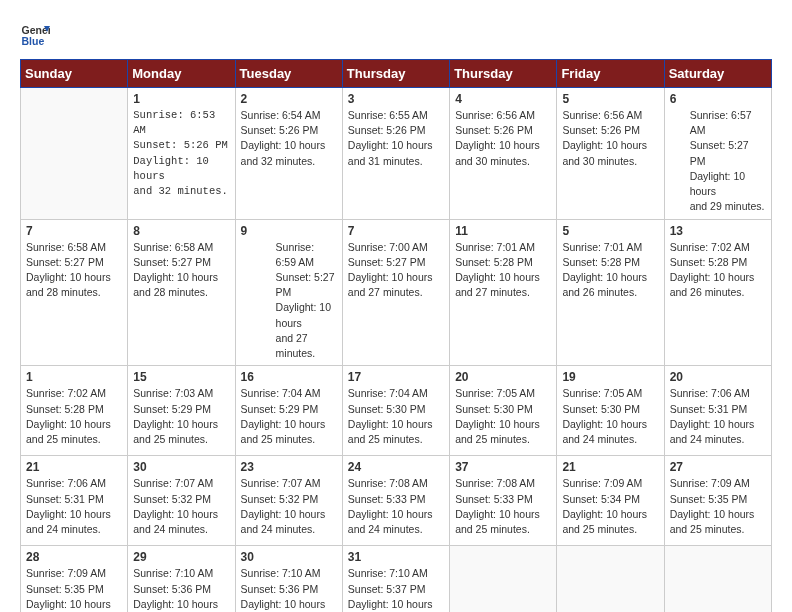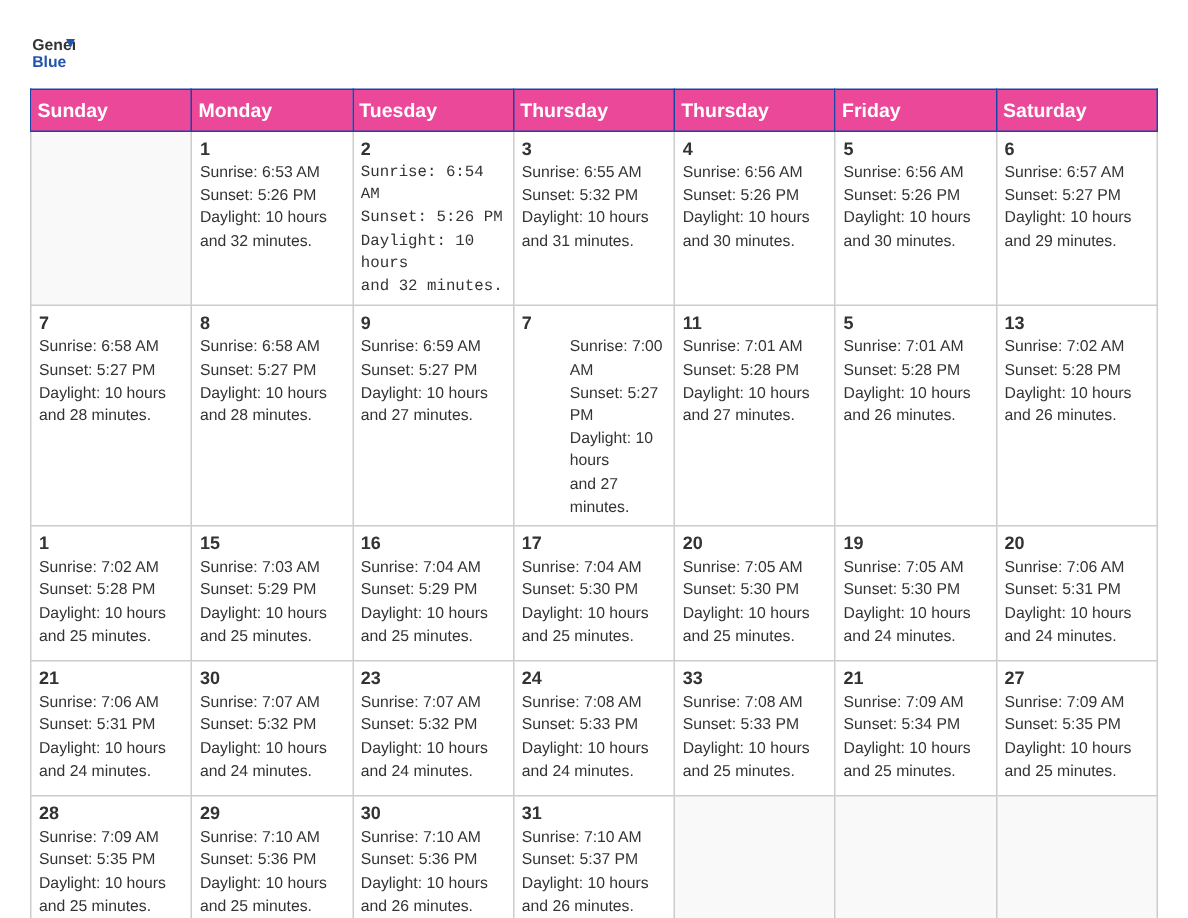--- a/index.html
+++ b/index.html
@@ -32,21 +32,21 @@
     .calendar-subtitle {
       font-size: 14px;
       color: #555;
     }
     .calendar-table {
       width: 100%;
       border-collapse: collapse;
       border: 1px solid #ccc;
     }
     .calendar-table th {
-      background: #ec4899;
+      background: #7f1d1d;
       color: #fff;
       padding: 6px 4px;
       font-size: 13px;
       text-align: left;
       border: 1px solid #1a44aa;
     }
     .calendar-table td {
       vertical-align: top;
       padding: 4px 5px;
       border: 1px solid #ccc;
@@ -106,56 +106,56 @@
           <th>Thursday</th>
           <th>Friday</th>
           <th>Saturday</th>
         </tr>
     </thead>
     <tbody id="calendar-body">
     <tr>
           <td class="empty"></td>
           <td>
             <span class="day-number">1</span>
-            <div class="day-info" style="white-space: pre-line;">Sunrise: 6:53 AM
+            <div class="day-info" style="white-space: pre-line; font-family: Liberation Mono, monospace;">Sunrise: 6:53 AM
 Sunset: 5:26 PM
 Daylight: 10 hours
 and 32 minutes.</div>
           </td>
           <td>
             <span class="day-number">2</span>
-            <div class="day-info" style="white-space: pre-line; font-family: Liberation Mono, monospace;">Sunrise: 6:54 AM
+            <div class="day-info" style="white-space: pre-line;">Sunrise: 6:54 AM
 Sunset: 5:26 PM
 Daylight: 10 hours
 and 32 minutes.</div>
           </td>
           <td>
             <span class="day-number">3</span>
             <div class="day-info" style="white-space: pre-line;">Sunrise: 6:55 AM
-Sunset: 5:32 PM
+Sunset: 5:26 PM
 Daylight: 10 hours
 and 31 minutes.</div>
           </td>
           <td>
             <span class="day-number">4</span>
             <div class="day-info" style="white-space: pre-line;">Sunrise: 6:56 AM
 Sunset: 5:26 PM
 Daylight: 10 hours
 and 30 minutes.</div>
           </td>
           <td>
             <span class="day-number">5</span>
             <div class="day-info" style="white-space: pre-line;">Sunrise: 6:56 AM
 Sunset: 5:26 PM
 Daylight: 10 hours
 and 30 minutes.</div>
           </td>
           <td>
             <span class="day-number">6</span>
-            <div class="day-info" style="white-space: pre-line;">Sunrise: 6:57 AM
+            <div class="day-info" style="white-space: pre-line; margin-left: 20px;">Sunrise: 6:57 AM
 Sunset: 5:27 PM
 Daylight: 10 hours
 and 29 minutes.</div>
           </td>
         </tr>
         <tr>
           <td>
             <span class="day-number">7</span>
             <div class="day-info" style="white-space: pre-line;">Sunrise: 6:58 AM
 Sunset: 5:27 PM
@@ -164,28 +164,28 @@
           </td>
           <td>
             <span class="day-number">8</span>
             <div class="day-info" style="white-space: pre-line;">Sunrise: 6:58 AM
 Sunset: 5:27 PM
 Daylight: 10 hours
 and 28 minutes.</div>
           </td>
           <td>
             <span class="day-number">9</span>
-            <div class="day-info" style="white-space: pre-line;">Sunrise: 6:59 AM
+            <div class="day-info" style="white-space: pre-line; margin-left: 35px;">Sunrise: 6:59 AM
 Sunset: 5:27 PM
 Daylight: 10 hours
 and 27 minutes.</div>
           </td>
           <td>
             <span class="day-number">7</span>
-            <div class="day-info" style="white-space: pre-line; margin-left: 32px;">Sunrise: 7:00 AM
+            <div class="day-info" style="white-space: pre-line;">Sunrise: 7:00 AM
 Sunset: 5:27 PM
 Daylight: 10 hours
 and 27 minutes.</div>
           </td>
           <td>
             <span class="day-number">11</span>
             <div class="day-info" style="white-space: pre-line;">Sunrise: 7:01 AM
 Sunset: 5:28 PM
 Daylight: 10 hours
 and 27 minutes.</div>
@@ -279,21 +279,21 @@
 and 24 minutes.</div>
           </td>
           <td>
             <span class="day-number">24</span>
             <div class="day-info" style="white-space: pre-line;">Sunrise: 7:08 AM
 Sunset: 5:33 PM
 Daylight: 10 hours
 and 24 minutes.</div>
           </td>
           <td>
-            <span class="day-number">33</span>
+            <span class="day-number">37</span>
             <div class="day-info" style="white-space: pre-line;">Sunrise: 7:08 AM
 Sunset: 5:33 PM
 Daylight: 10 hours
 and 25 minutes.</div>
           </td>
           <td>
             <span class="day-number">21</span>
             <div class="day-info" style="white-space: pre-line;">Sunrise: 7:09 AM
 Sunset: 5:34 PM
 Daylight: 10 hours

